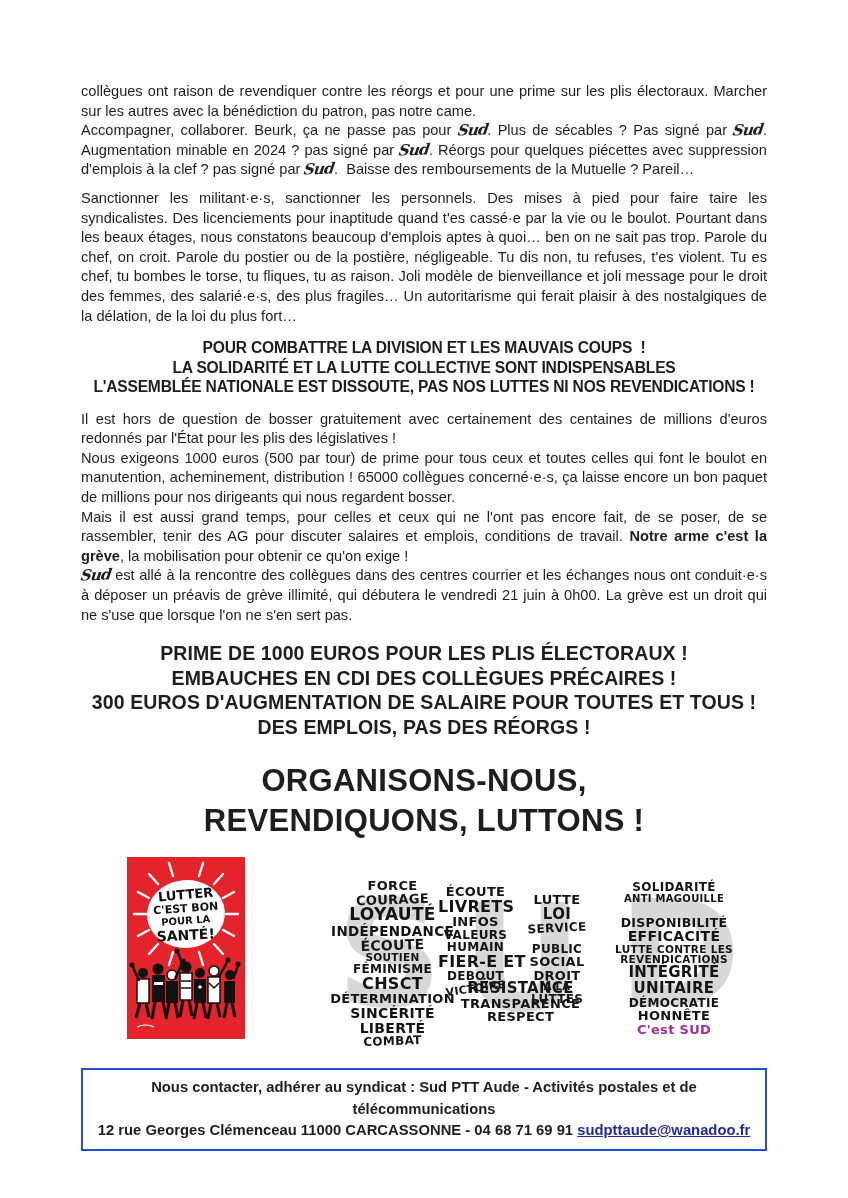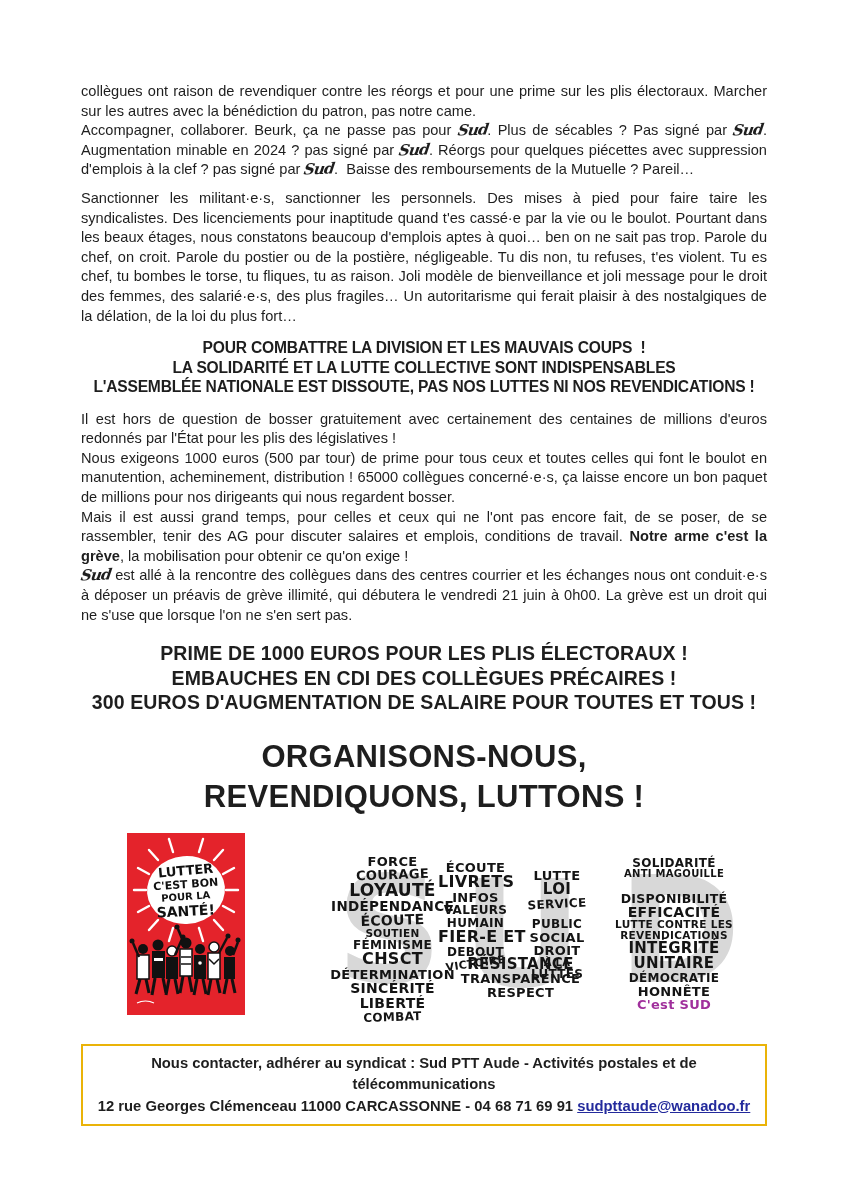--- a/index.html
+++ b/index.html
@@ -54,21 +54,21 @@
              letter-spacing:0.3px;color:#141414;}
   .cloud-col.left-align{text-align:center;}
   .col-1{left:0;top:-2px;width:125px;}
   .col-2{left:108px;top:4px;width:75px;}
   .col-3{left:188px;top:4px;width:78px;}
   .col-connector{left:108px;top:100px;width:165px;}
   .col-4{left:278px;top:0;width:132px;}
   .cloud-word{line-height:1.04;white-space:nowrap;}
 
   .footer-box{
-    margin-top:15px;border:2px solid #eab308;text-align:center;
+    margin-top:15px;border:2px solid #1d4ed8;text-align:center;
     font-weight:bold;font-size:14.8px;line-height:21.5px;padding:7px 4px;
   }
   .email-link{color:var(--link-blue,#232a9c);text-decoration:underline;cursor:pointer;}
 </style>
 </head>
 <body>
 
 <div class="page">
 
   <p class="body-par"><span>collègues ont raison de revendiquer contre les réorgs et pour une prime sur les plis électoraux. Marcher sur les autres avec la bénédiction du patron, pas notre came.
@@ -84,20 +84,21 @@
 
   <p class="body-par tight"><span>Il est hors de question de bosser gratuitement avec certainement des centaines de millions d'euros redonnés par l'État pour les plis des législatives !
 Nous exigeons 1000 euros (500 par tour) de prime pour tous ceux et toutes celles qui font le boulot en manutention, acheminement, distribution ! 65000 collègues concerné·e·s, ça laisse encore un bon paquet de millions pour nos dirigeants qui nous regardent bosser.
 Mais il est aussi grand temps, pour celles et ceux qui ne l'ont pas encore fait, de se poser, de se rassembler, tenir des AG pour discuter salaires et emplois, conditions de travail. </span><span class="seg-bold">Notre arme c'est la grève</span><span>, la mobilisation pour obtenir ce qu'on exige !
 </span><span class="sud-logo">Sud</span><span> est allé à la rencontre des collègues dans des centres courrier et les échanges nous ont conduit·e·s à déposer un préavis de grève illimité, qui débutera le vendredi 21 juin à 0h00. La grève est un droit qui ne s'use que lorsque l'on ne s'en sert pas.</span></p>
 
   <div class="slogans">
     <div>PRIME DE 1000 EUROS POUR LES PLIS ÉLECTORAUX !</div>
     <div>EMBAUCHES EN CDI DES COLLÈGUES PRÉCAIRES !</div>
     <div>300 EUROS D'AUGMENTATION DE SALAIRE POUR TOUTES ET TOUS !</div>
+    <div>DES EMPLOIS, PAS DES RÉORGS !</div>
   </div>
 
   <div class="big-heading">
     <div>ORGANISONS-NOUS,</div>
     <div>REVENDIQUONS, LUTTONS !</div>
   </div>
 
   <div class="visual-row">
 
     <svg class="poster" viewBox="0 0 118 182" width="118" height="182" xmlns="http://www.w3.org/2000/svg">

